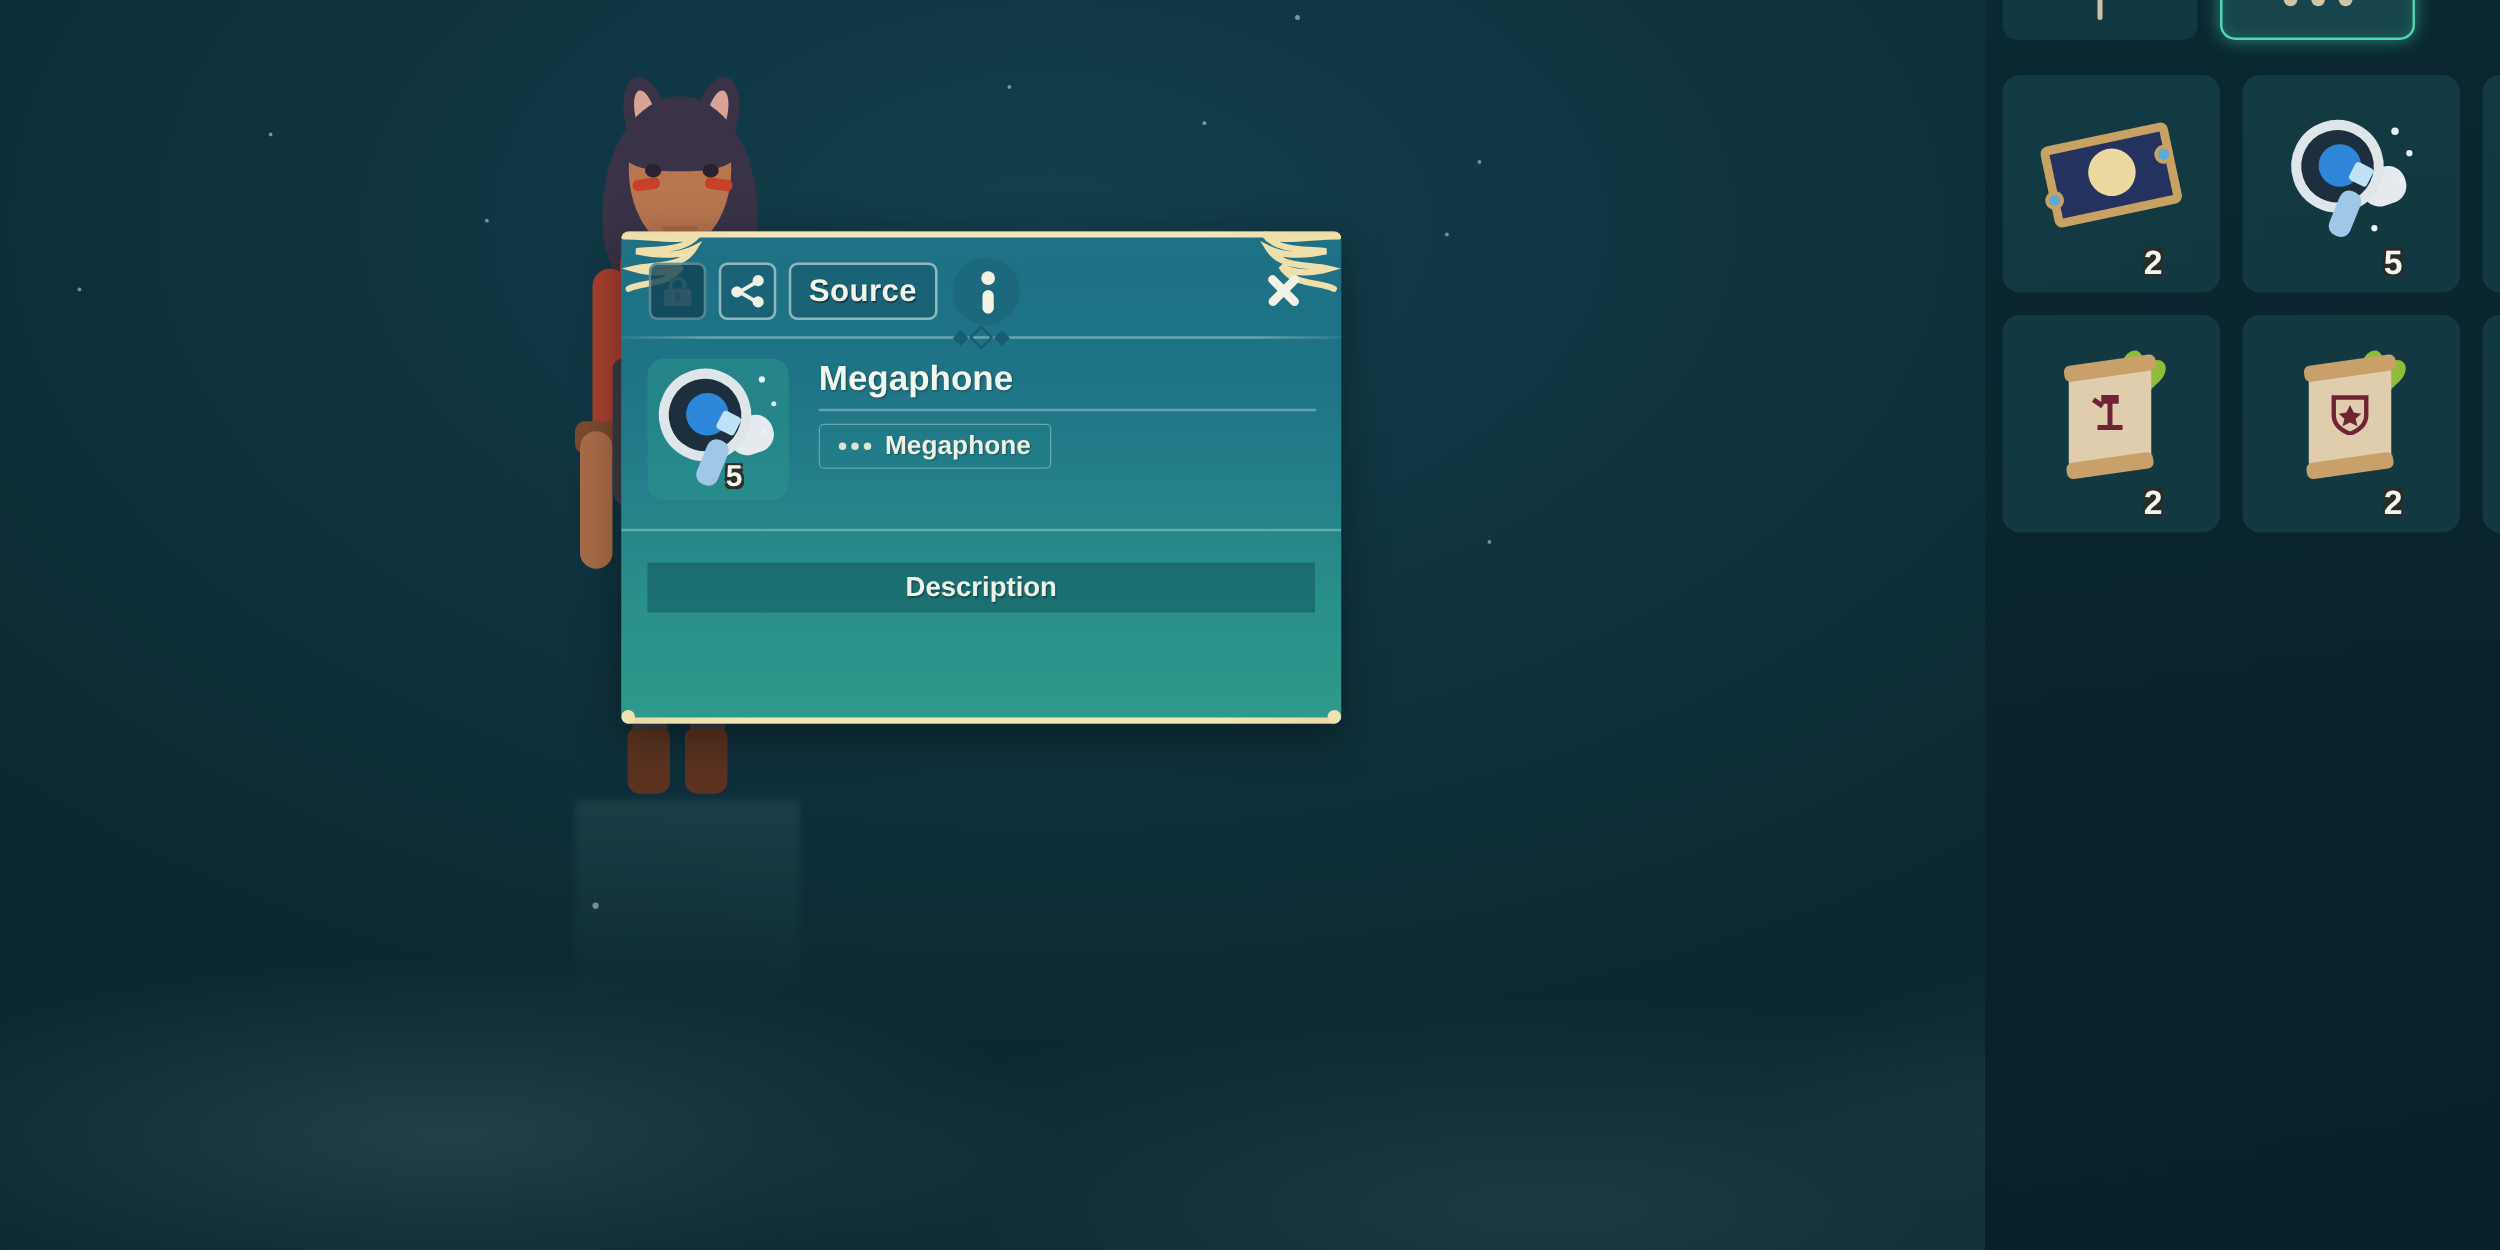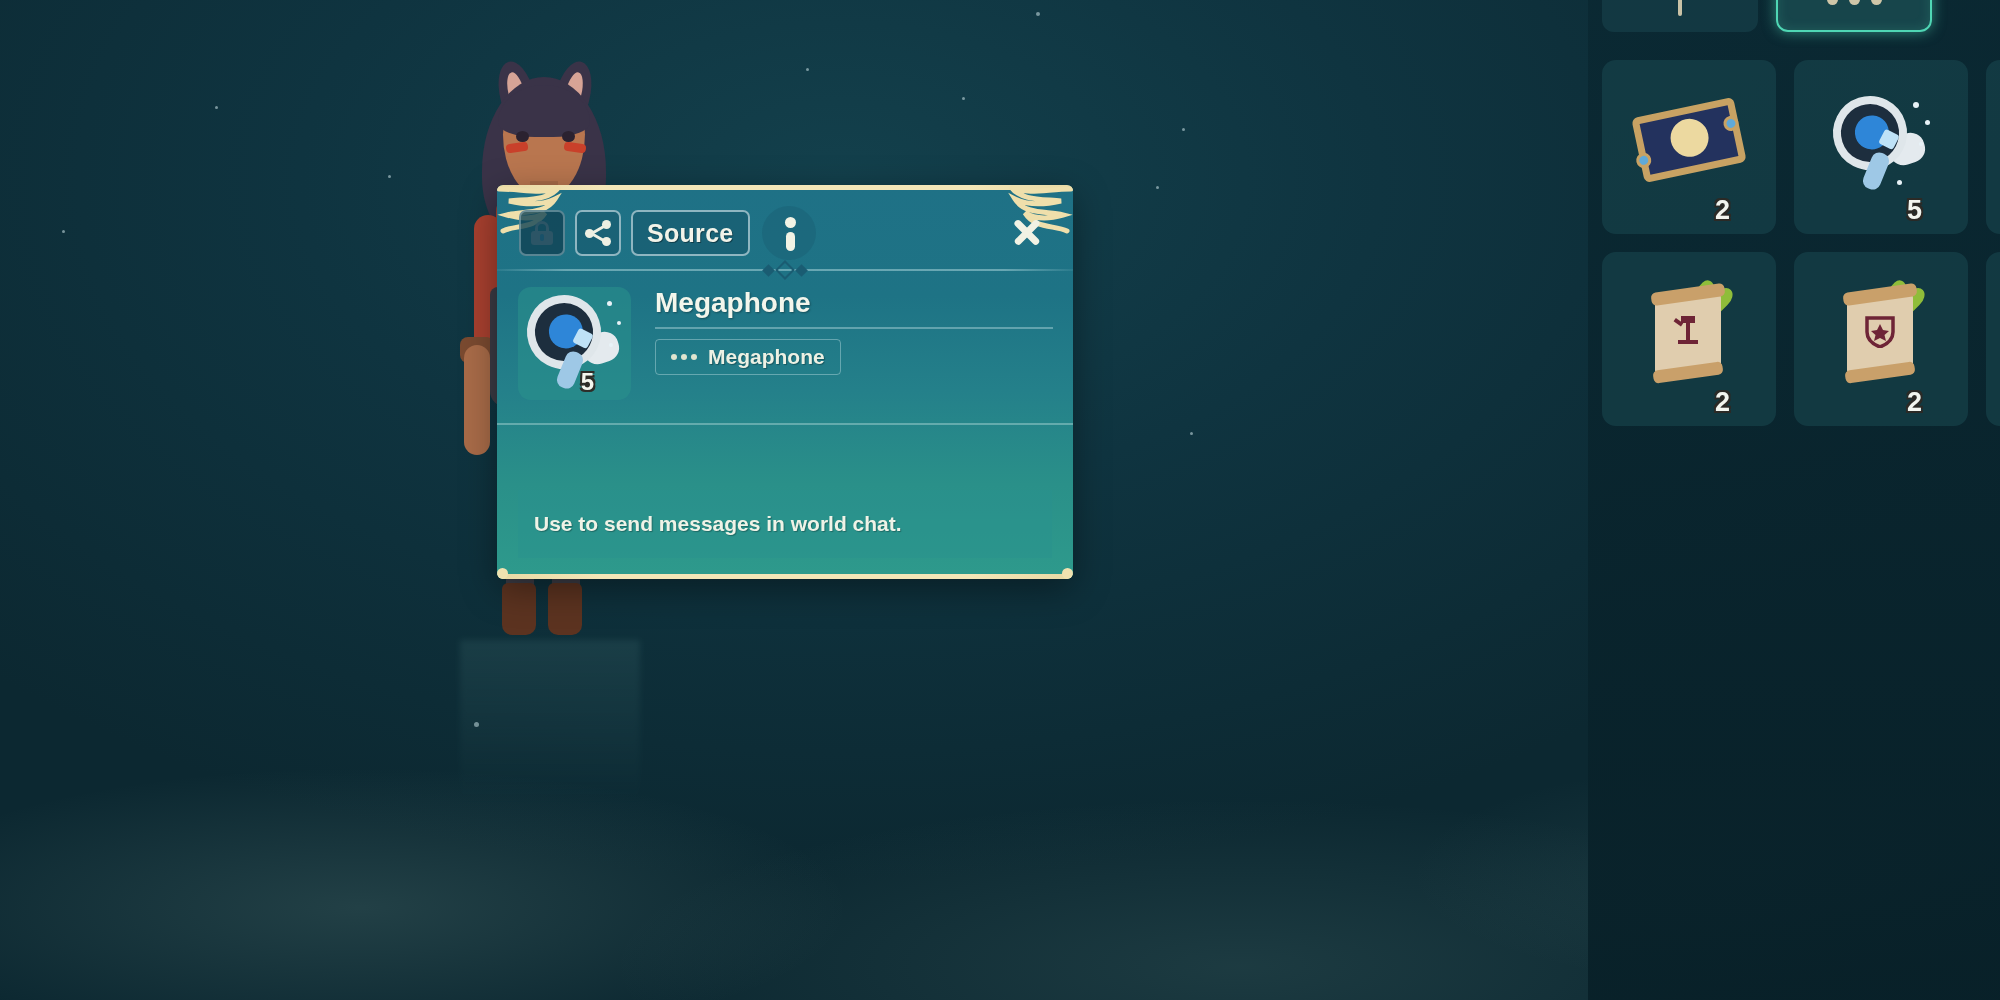--- a/index.html
+++ b/index.html
@@ -485,15 +485,15 @@
           <i></i>
           <i></i>
           <i></i>
         </span>
       <span class="tlabel">Megaphone</span>
     </div>
   </div>
 
   <div id="divider-mid"></div>
 
-  <div id="desc-body">Use to send messages in world chat.</div>
+  <div id="desc-header">Description</div>
 
 </div>
 
 </body></html>

